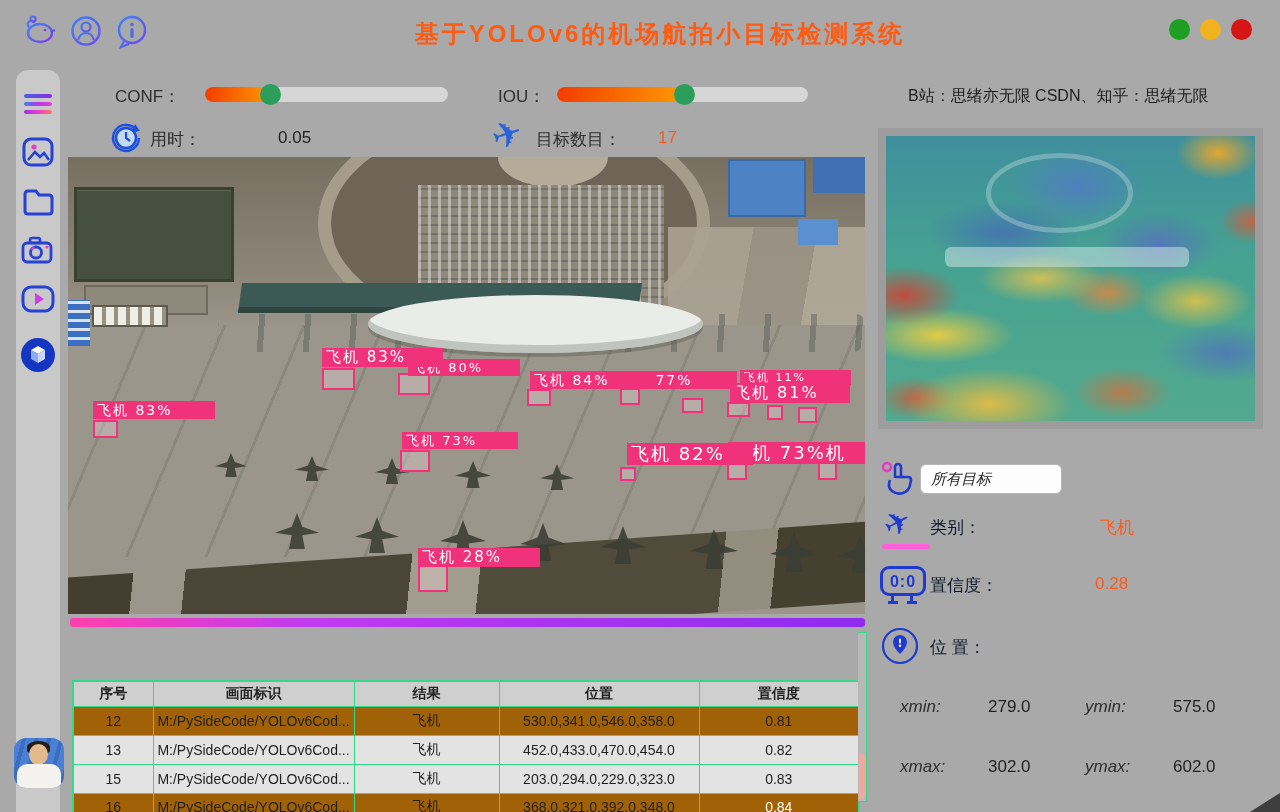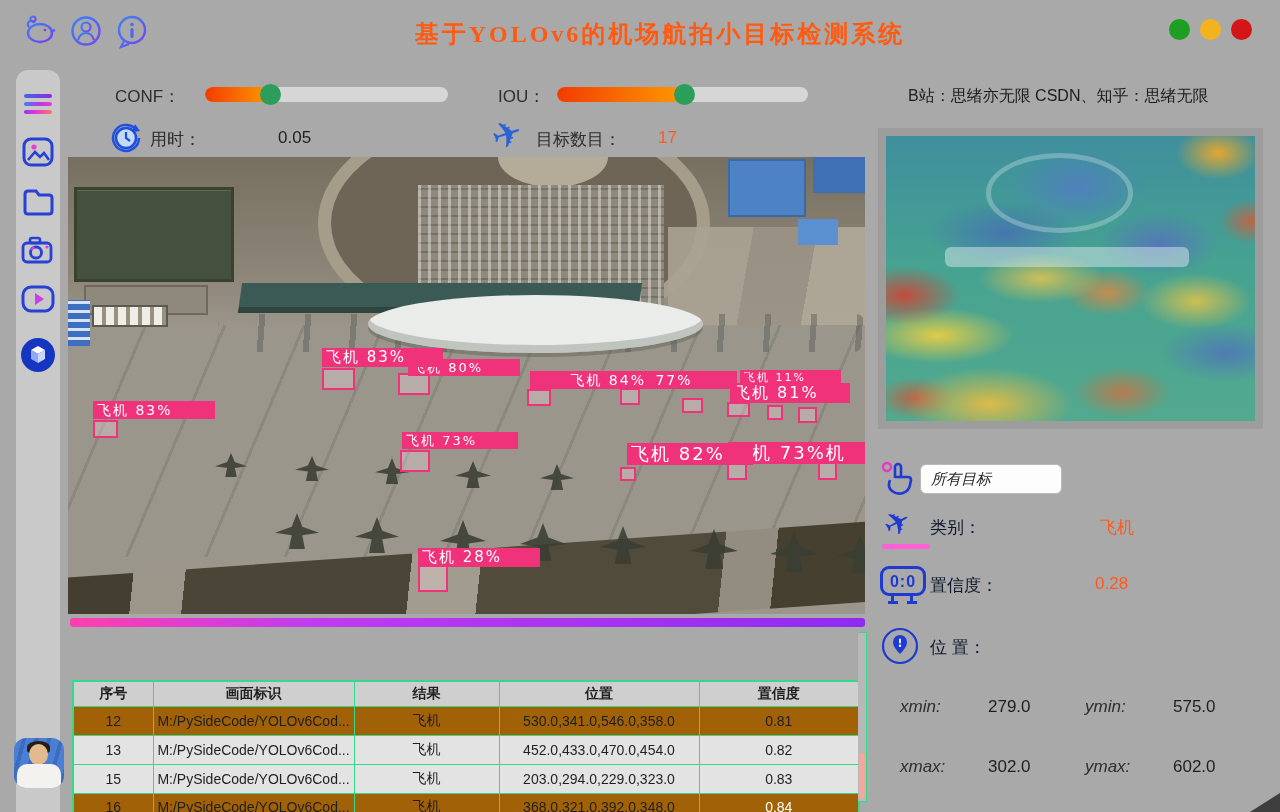--- a/index.html
+++ b/index.html
@@ -4,21 +4,21 @@
 <style>
   * { margin:0; padding:0; box-sizing:border-box; }
   html,body { width:1280px; height:812px; overflow:hidden; }
   body { background:#a9a9a9; font-family:"Liberation Sans","DejaVu Sans",sans-serif; position:relative; }
   .abs { position:absolute; }
 
   
   .win-icons { left:22px; top:13px; display:flex; gap:10px; }
   .win-icons svg { display:block; }
   .app-title { left:0; right:0; top:18px; text-align:center; font-size:24px; font-weight:bold;
-    color:#ff5a10; letter-spacing:3px; font-family:Liberation Serif, serif;padding-left:40px; }
+    color:#ff5a10; letter-spacing:3px; font-family:Liberation Sans, sans-serif;padding-left:40px; }
   .lights { right:28px; top:19px; display:flex; gap:10px; }
   .light { width:21px; height:21px; border-radius:50%; }
   .light.g { background:#1e9e22; } .light.y { background:#f2b31e; } .light.r { background:#d41616; }
 
   
   .sidebar { left:16px; top:70px; width:44px; height:742px; background:#c9c9c9;
     border-radius:12px 12px 0 0; }
   .side-ic { position:absolute; left:50%; transform:translateX(-50%); cursor:pointer; }
   .burger { top:20px; width:28px; }
   .burger i { display:block; height:4px; border-radius:2px; margin:4px 0; }
@@ -276,23 +276,23 @@
       <div class="sp" style="left: 372px; top: 363px; width: 46px; height: 38px;"></div>
       <div class="sp" style="left: 452px; top: 366px; width: 46px; height: 38px;"></div>
       <div class="sp" style="left: 532px; top: 369px; width: 46px; height: 38px;"></div>
       <div class="sp" style="left: 622px; top: 372px; width: 48px; height: 40px;"></div>
       <div class="sp" style="left: 702px; top: 375px; width: 48px; height: 40px;"></div>
       <div class="sp" style="left: 770px; top: 378px; width: 44px; height: 38px;"></div>
     </div>
   <div id="det-layer">
       <div class="det-label" style="left: 254px; top: 191px; width: 121px; height: 19px; line-height: 19px; font-size: 15px; z-index: 5;">飞机 83%</div>
       <div class="det-label" style="left: 340px; top: 202px; width: 112px; height: 17px; line-height: 17px; font-size: 13px; z-index: 4;">飞机 80%</div>
-      <div class="det-label" style="left: 462px; top: 214px; width: 120px; height: 18px; line-height: 18px; font-size: 14px; z-index: 5; text-align: right;">飞机 84%</div>
+      <div class="det-label" style="left: 462px; top: 214px; width: 120px; height: 18px; line-height: 18px; font-size: 14px; z-index: 5;">飞机 84%</div>
       <div class="det-label" style="left: 545px; top: 214px; width: 124px; height: 18px; line-height: 18px; font-size: 14px; z-index: 4;">飞机 77%</div>
-      <div class="det-label" style="left: 672px; top: 213px; width: 101px; height: 15px; line-height: 15px; font-size: 11px; z-index: 2;">飞机 11%</div>
+      <div class="det-label" style="left: 672px; top: 213px; width: 111px; height: 15px; line-height: 15px; font-size: 11px; z-index: 2;">飞机 11%</div>
       <div class="det-label" style="left: 662px; top: 226px; width: 120px; height: 20px; line-height: 20px; font-size: 16px; z-index: 3;">飞机 81%</div>
       <div class="det-label" style="left: 25px; top: 244px; width: 122px; height: 18px; line-height: 18px; font-size: 14px; z-index: 3;">飞机 83%</div>
       <div class="det-label" style="left: 334px; top: 275px; width: 116px; height: 17px; line-height: 17px; font-size: 13px; z-index: 3;">飞机 73%</div>
       <div class="det-label" style="left: 559px; top: 286px; width: 126px; height: 22px; line-height: 22px; font-size: 18px; z-index: 4;">飞机 82%</div>
       <div class="det-label" style="left: 660px; top: 285px; width: 140px; height: 22px; line-height: 22px; font-size: 18px; z-index: 3;">飞机 73%机</div>
       <div class="det-label" style="left: 350px; top: 391px; width: 122px; height: 19px; line-height: 19px; font-size: 15px; z-index: 3;">飞机 28%</div>
       <div class="det-box" style="left: 254px; top: 211px; width: 33px; height: 22px;"></div>
       <div class="det-box" style="left: 330px; top: 216px; width: 32px; height: 22px;"></div>
       <div class="det-box" style="left: 459px; top: 232px; width: 24px; height: 17px;"></div>
       <div class="det-box" style="left: 552px; top: 231px; width: 20px; height: 17px;"></div>

